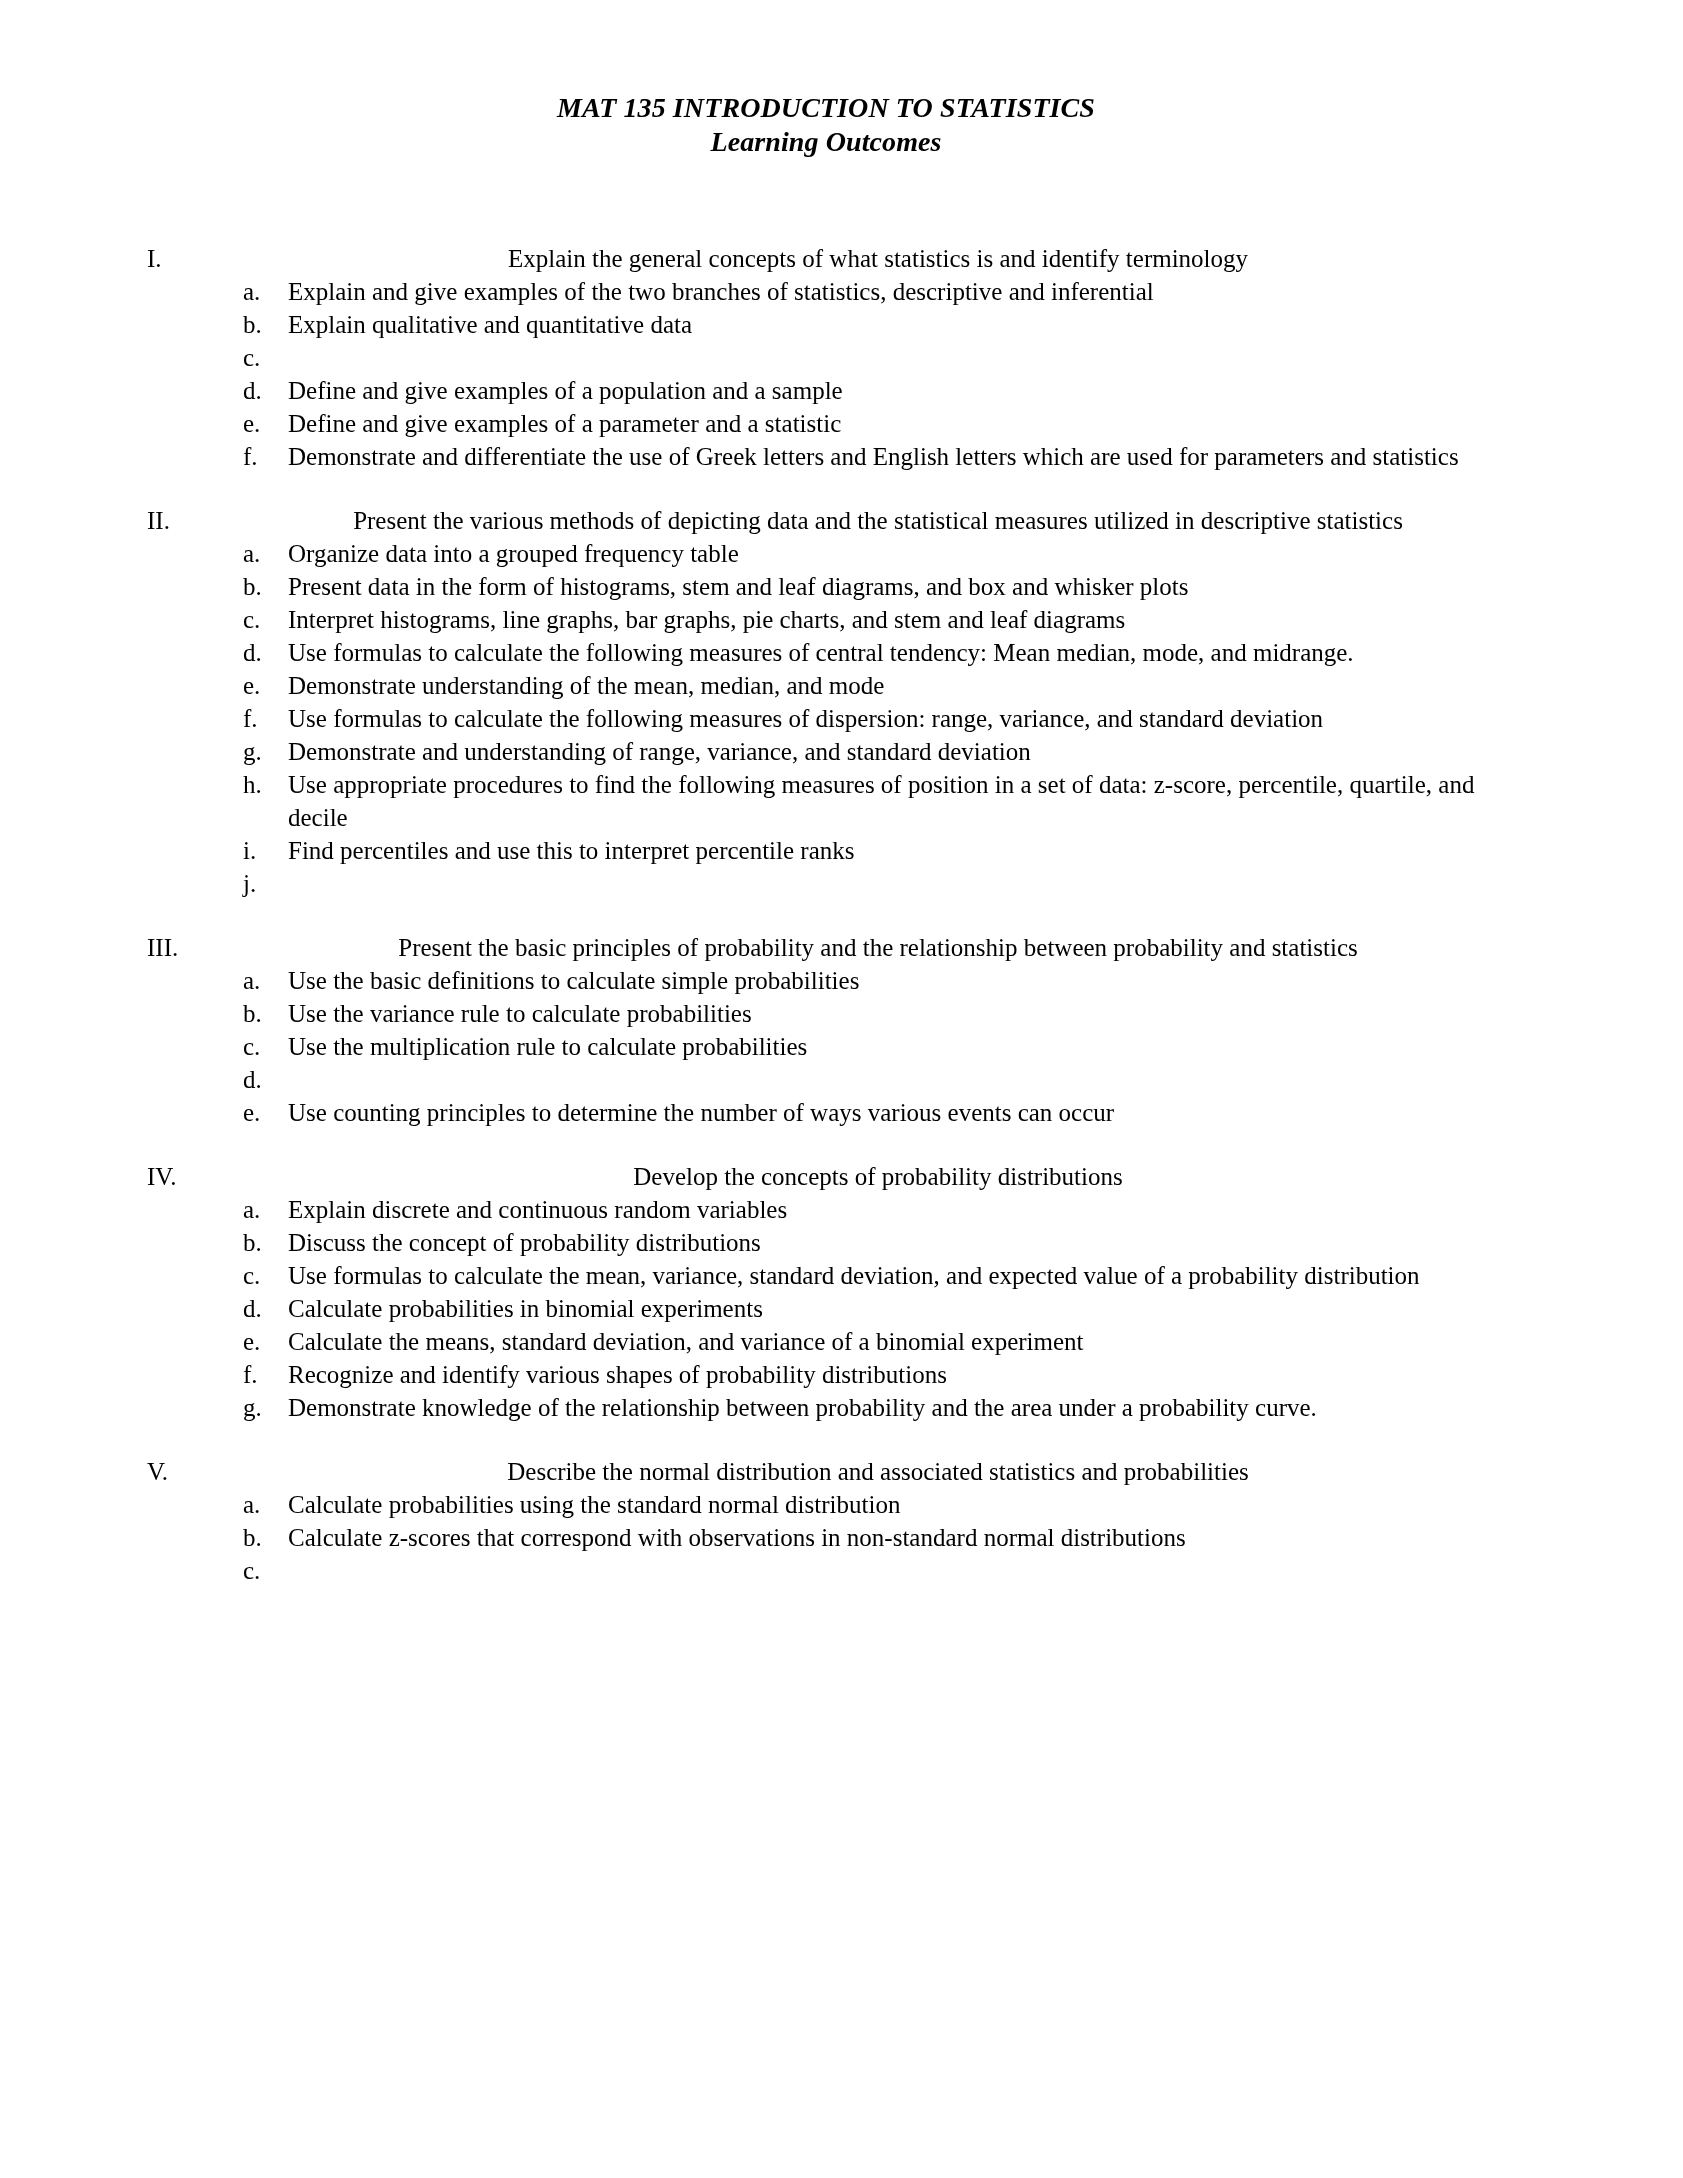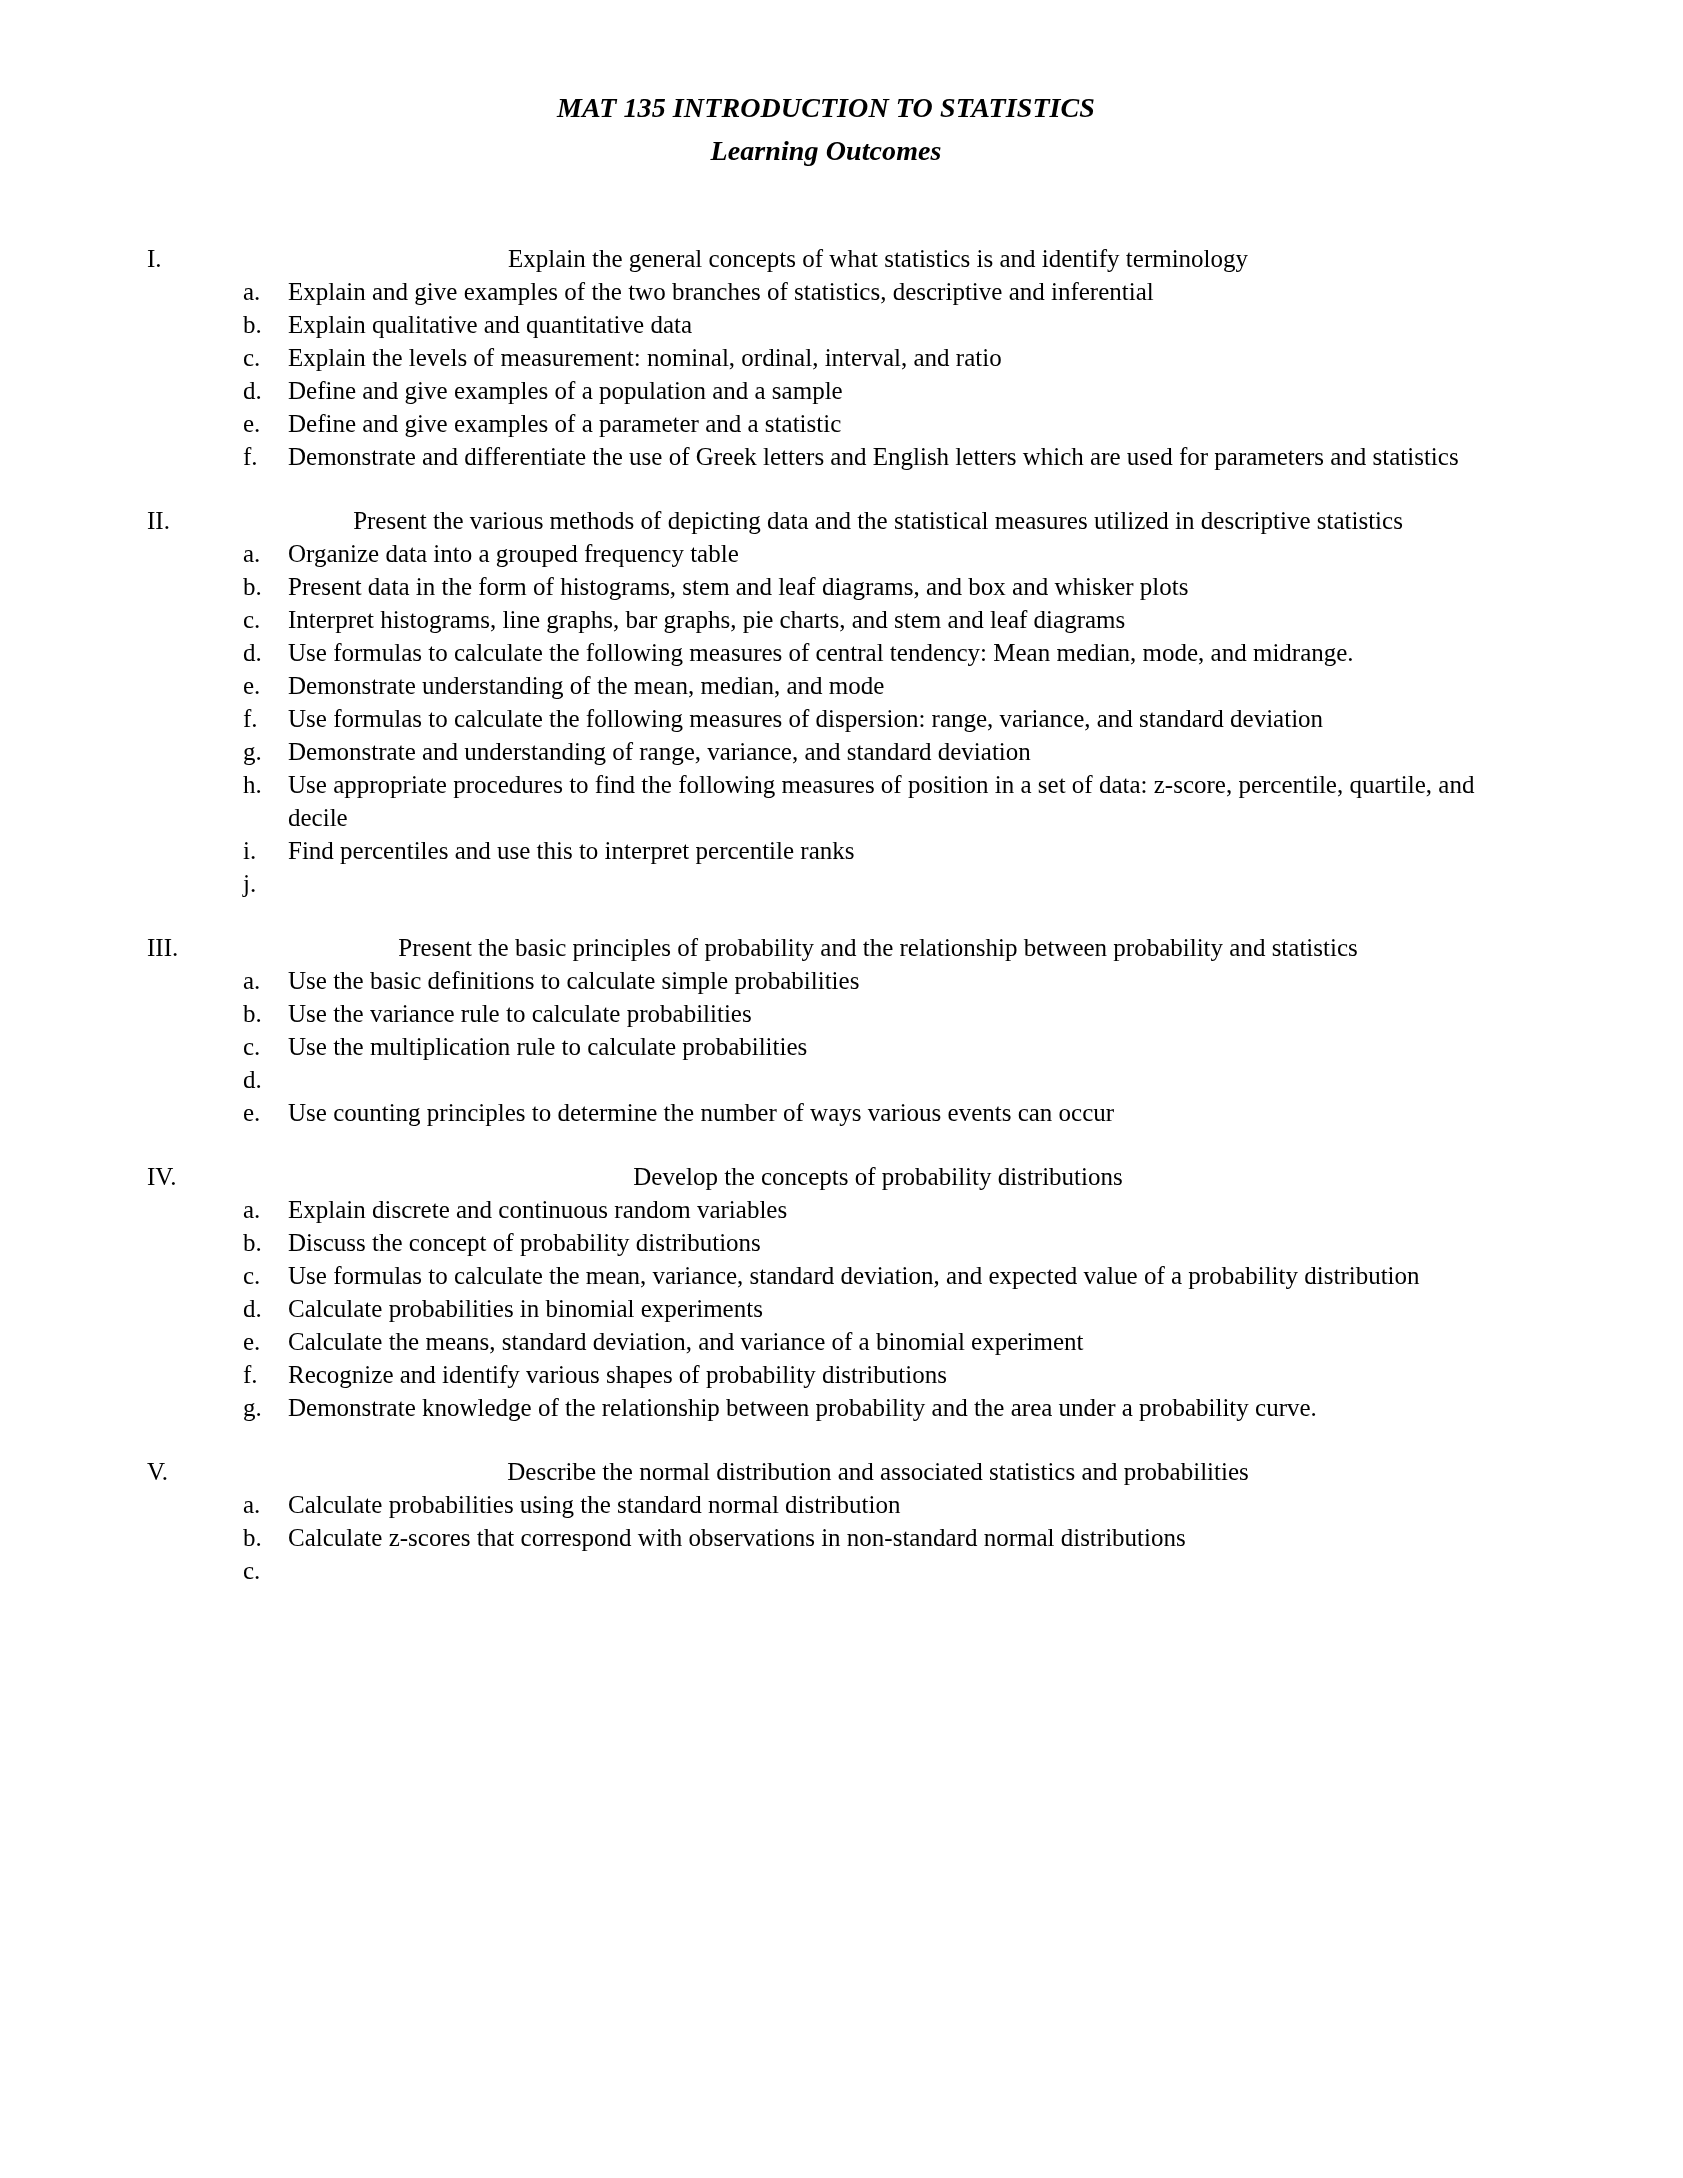--- a/index.html
+++ b/index.html
@@ -39,21 +39,21 @@
   .doc-title,
   .doc-subtitle {
     font-weight: bold;
     font-style: italic;
     font-size: 28px;
     line-height: 33px;
     letter-spacing: 0.1px;
     white-space: nowrap;
   }
   .doc-subtitle {
-    margin-top: 10px;
+    margin-top: 1px;
   }
 
   
   .outline {
     position: absolute;
     left: 147px;
     top: 242px;
     width: 1366px;
   }
 
@@ -128,21 +128,20 @@
           <li class="lvl2">
             <span class="marker">a.</span>
             <span class="body">Explain and give examples of the two branches of statistics, descriptive and inferential</span>
           </li>
           <li class="lvl2">
             <span class="marker">b.</span>
             <span class="body">Explain qualitative and quantitative data</span>
           </li>
           <li class="lvl2">
             <span class="marker">c.</span>
-            <span class="body">Explain the levels of measurement:  nominal, ordinal, interval, and ratio</span>
           </li>
           <li class="lvl2">
             <span class="marker">d.</span>
             <span class="body">Define and give examples of a population and a sample</span>
           </li>
           <li class="lvl2">
             <span class="marker">e.</span>
             <span class="body">Define and give examples of a parameter and a statistic</span>
           </li>
           <li class="lvl2">

